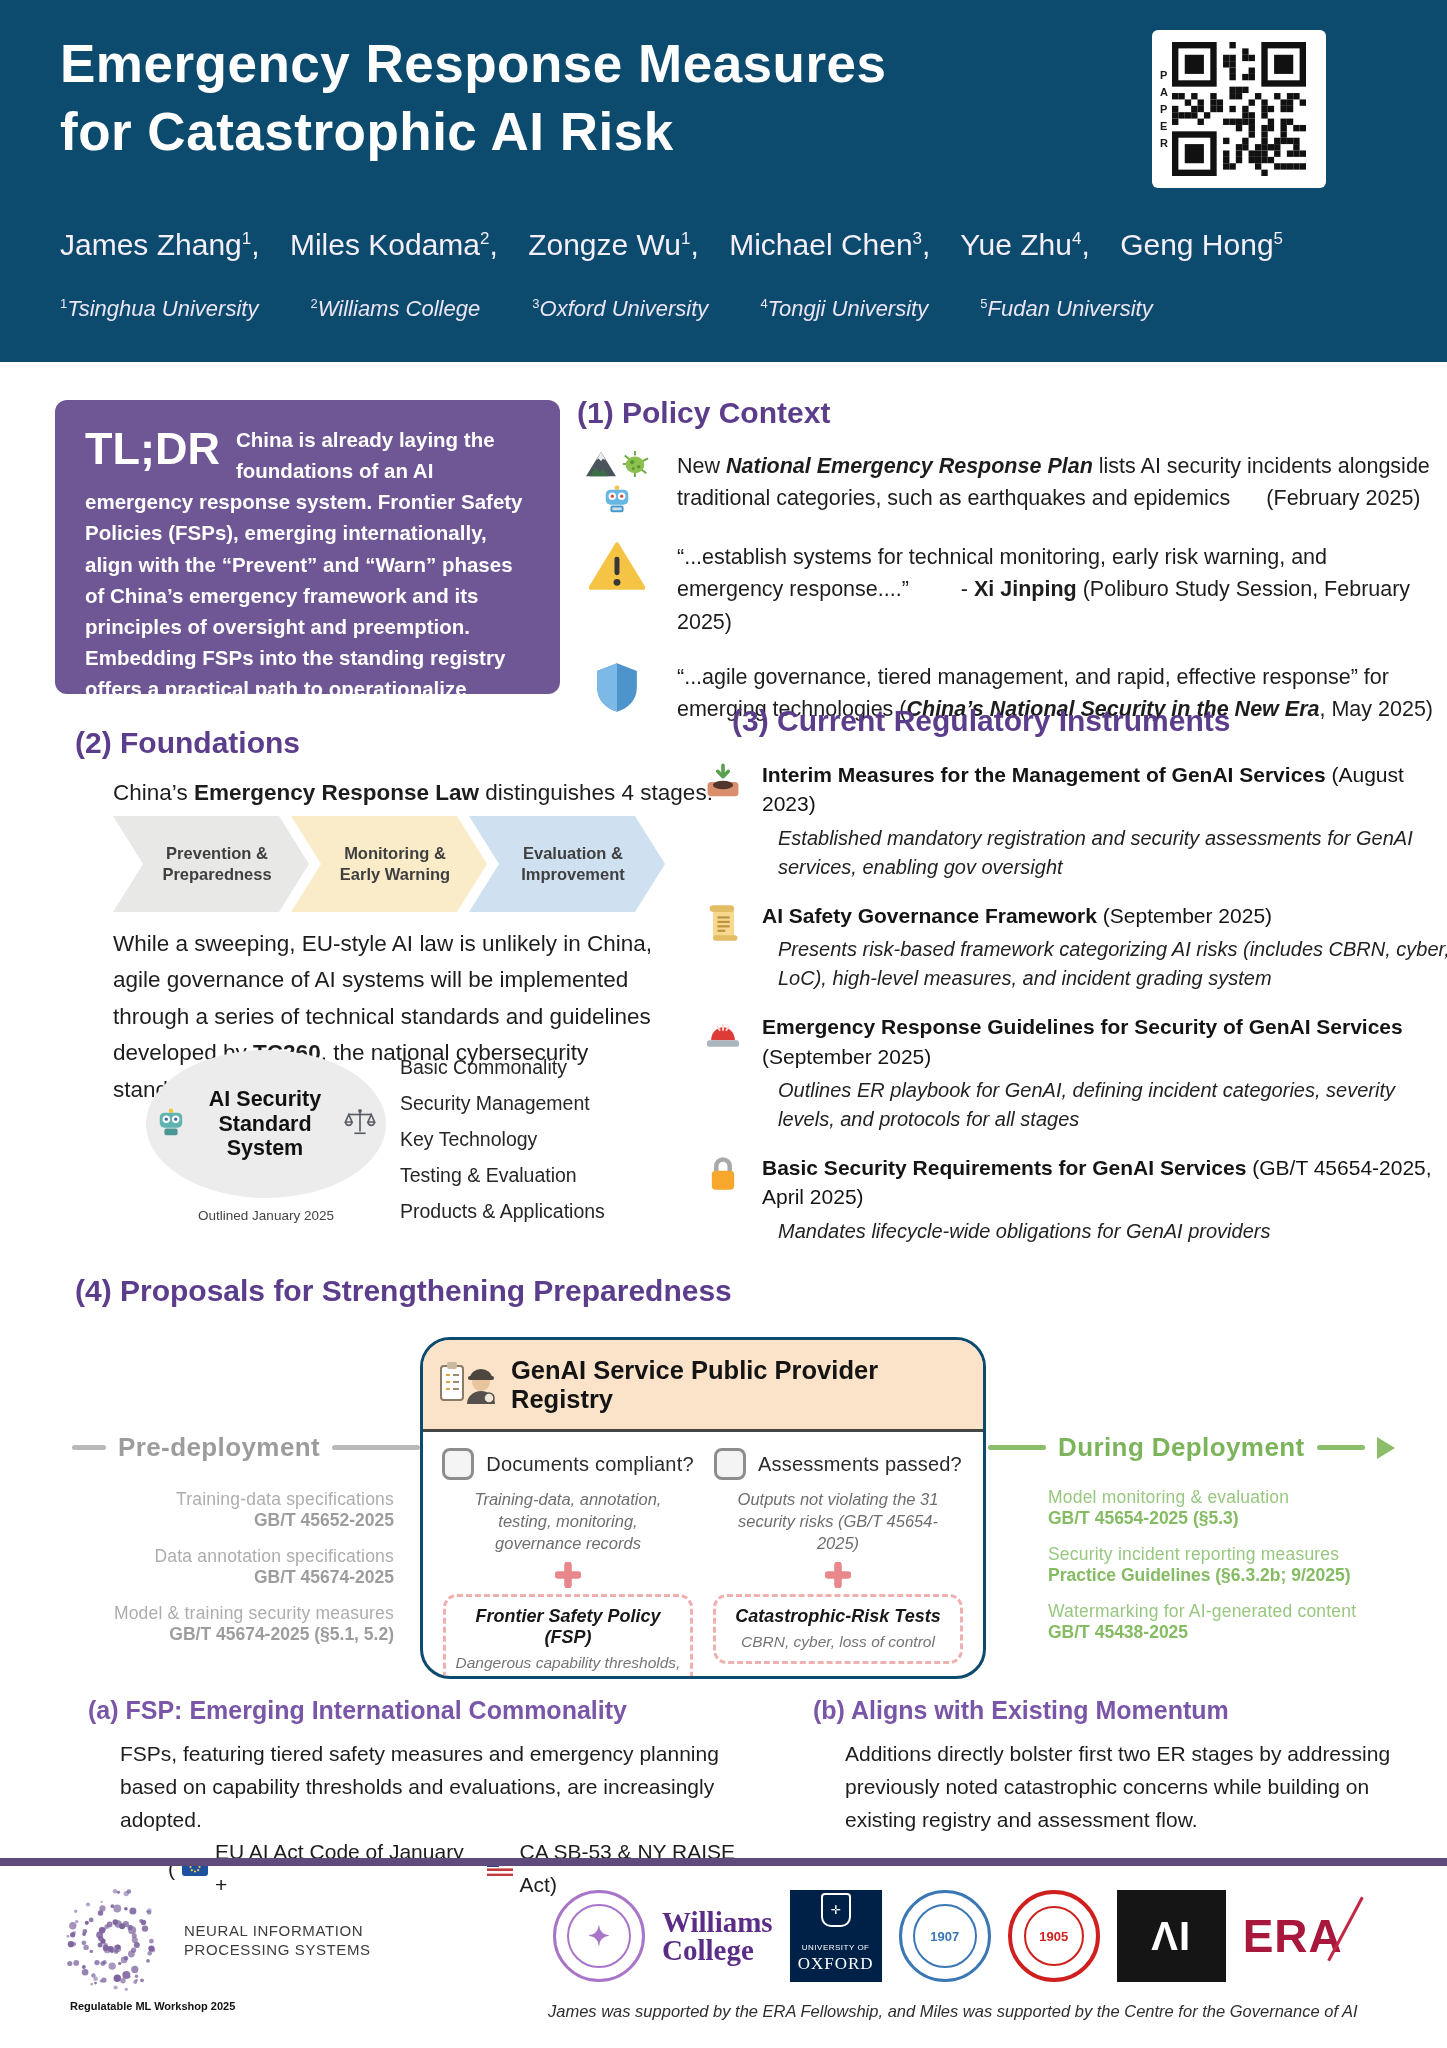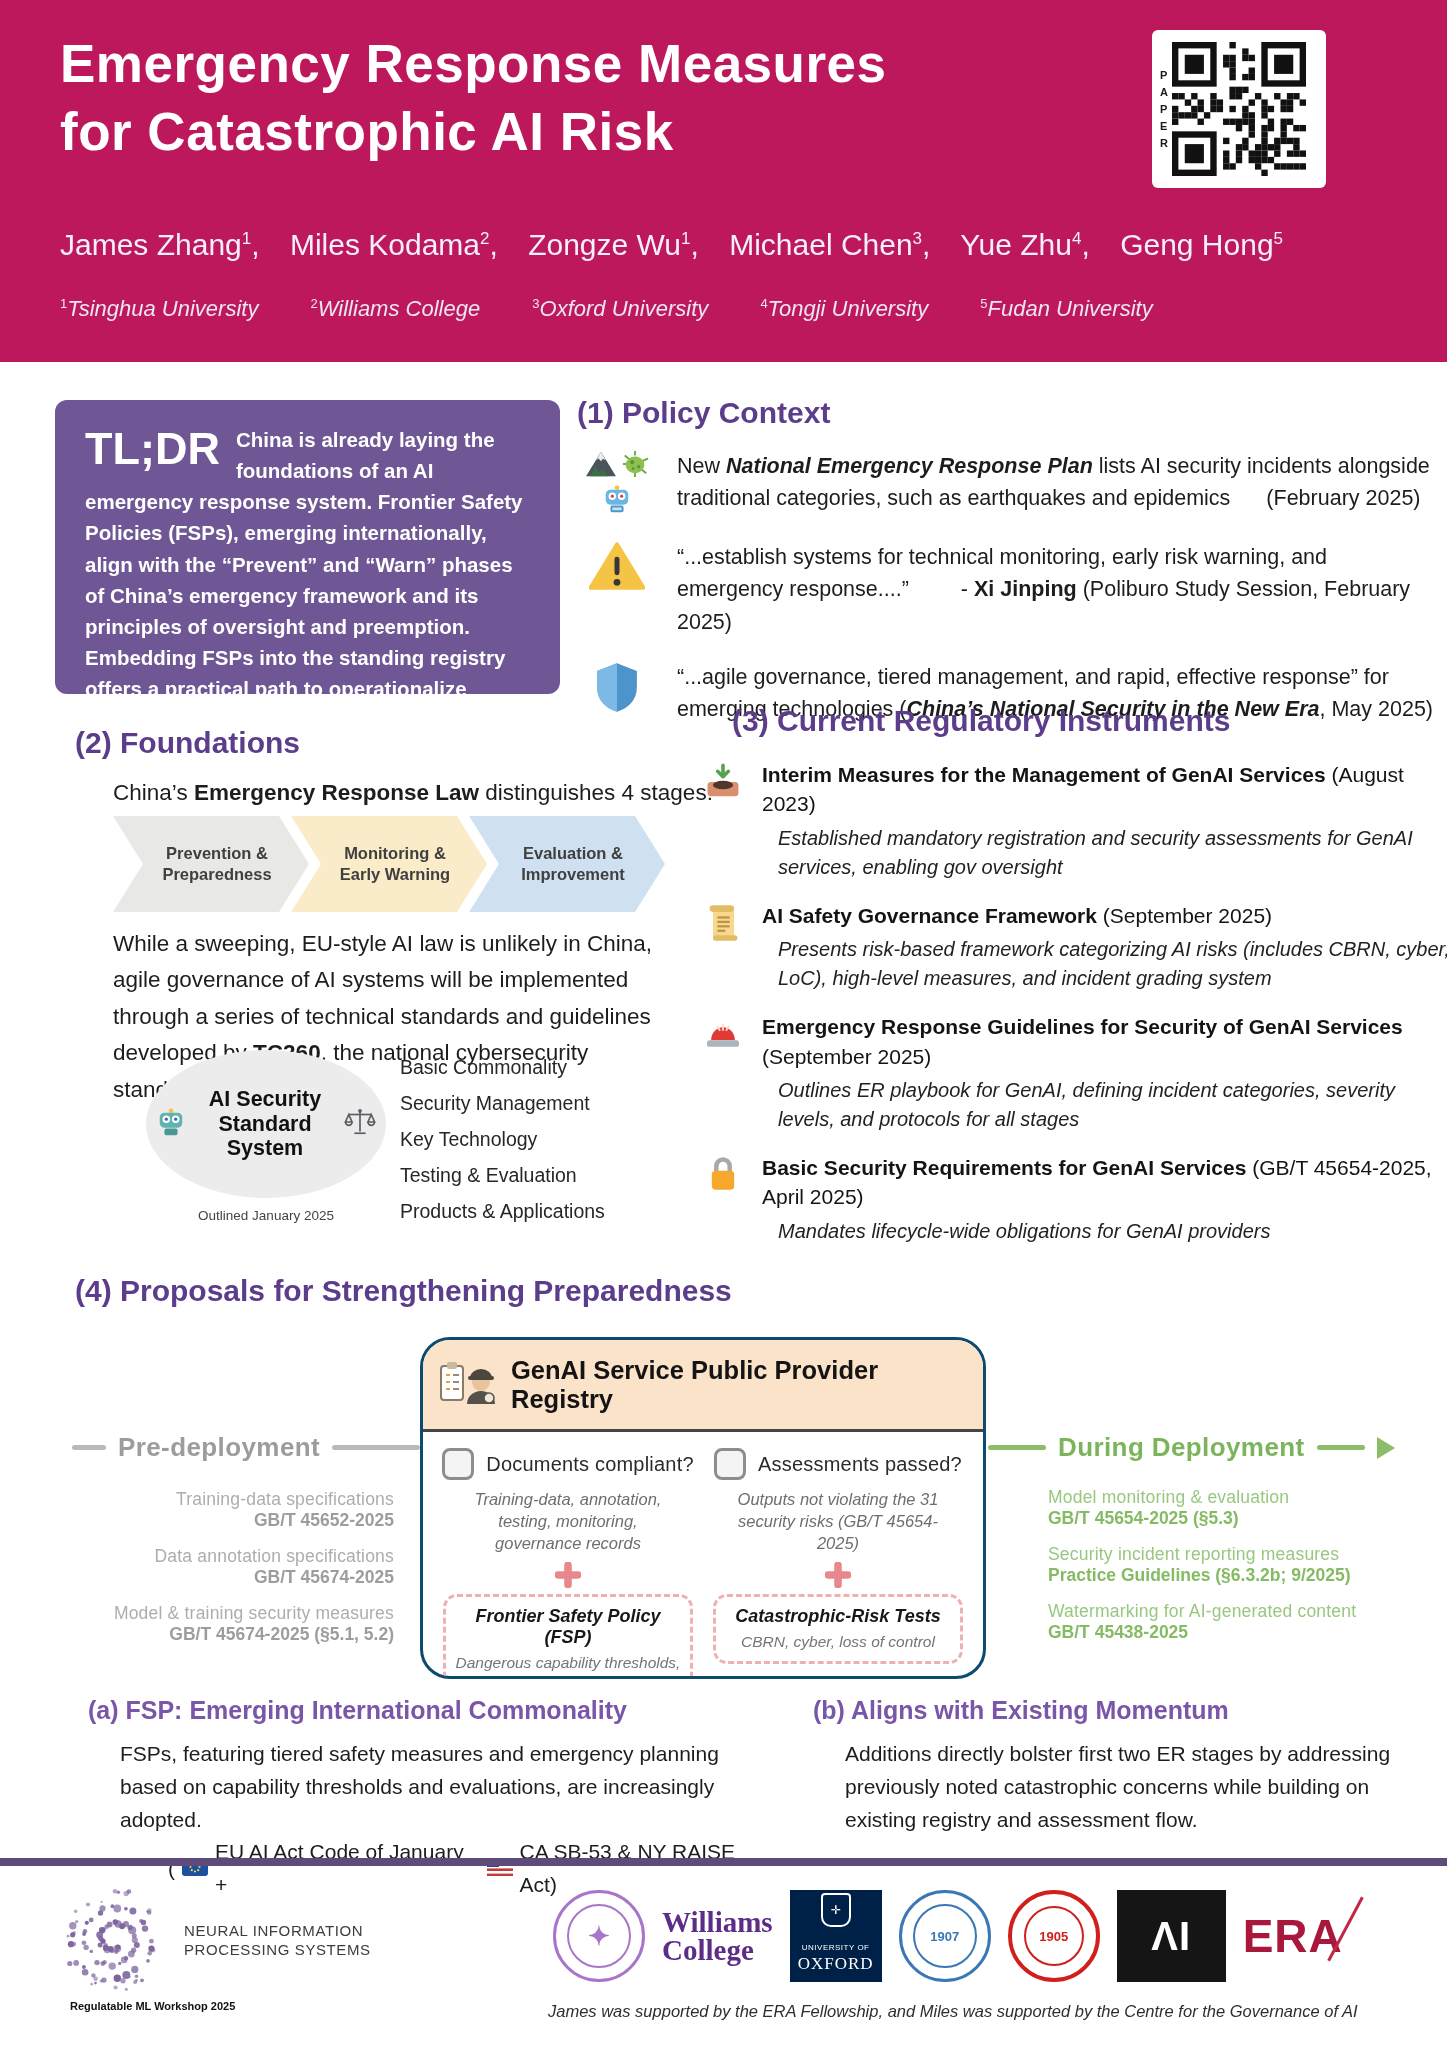--- a/index.html
+++ b/index.html
@@ -1,21 +1,21 @@
 <!DOCTYPE html>
 <html><head>
 <meta charset="utf-8">
 <style>
   * { margin:0; padding:0; box-sizing:border-box; }
   html,body { background:#fff; }
   body { font-family:"Liberation Sans", sans-serif; color:#1d1d1d; }
   .poster { position:relative; width:1447px; height:2048px; background:#ffffff; overflow:hidden; }
 
   
-  .hdr { position:absolute; left:0; top:0; width:1447px; height:362px; background:#be185d; }
+  .hdr { position:absolute; left:0; top:0; width:1447px; height:362px; background:#0c4a6e; }
   .hdr-title { position:absolute; left:60px; top:30px; font-size:53px; font-weight:800; color:#ffffff; line-height:1.28; letter-spacing:.5px; }
   .qr-box { position:absolute; left:1152px; top:30px; width:174px; height:158px; background:#ffffff; border-radius:6px; display:flex; align-items:center; padding:6px 4px 6px 8px; gap:4px; }
   .qr-label { display:flex; flex-direction:column; gap:6px; font-size:11px; font-weight:700; color:#1a1a1a; line-height:1; }
   .qr-svg { width:134px; height:134px; }
   .authors { position:absolute; left:60px; top:228px; width:1330px; font-size:30px; font-weight:300; color:#f4eff9; }
   .authors sup { font-size:17px; }
   .author-sep { margin-right:22px; }
   .affils { position:absolute; left:60px; top:296px; width:1330px; font-size:22px; font-style:italic; font-weight:300; color:#ece5f4; }
   .affil { margin-right:46px; }
   .affils sup { font-size:13px; font-style:normal; }

